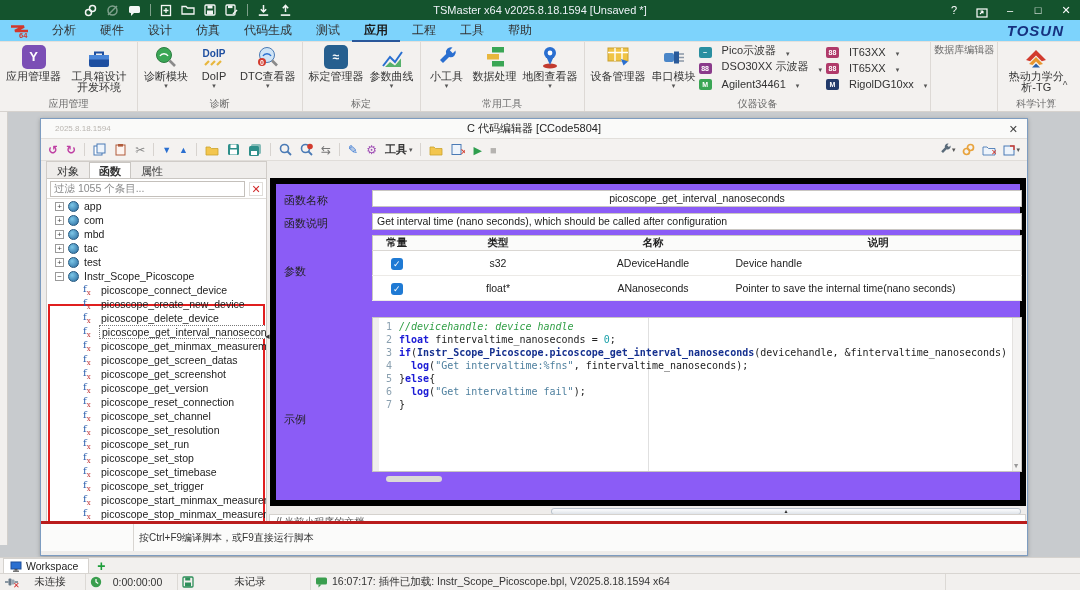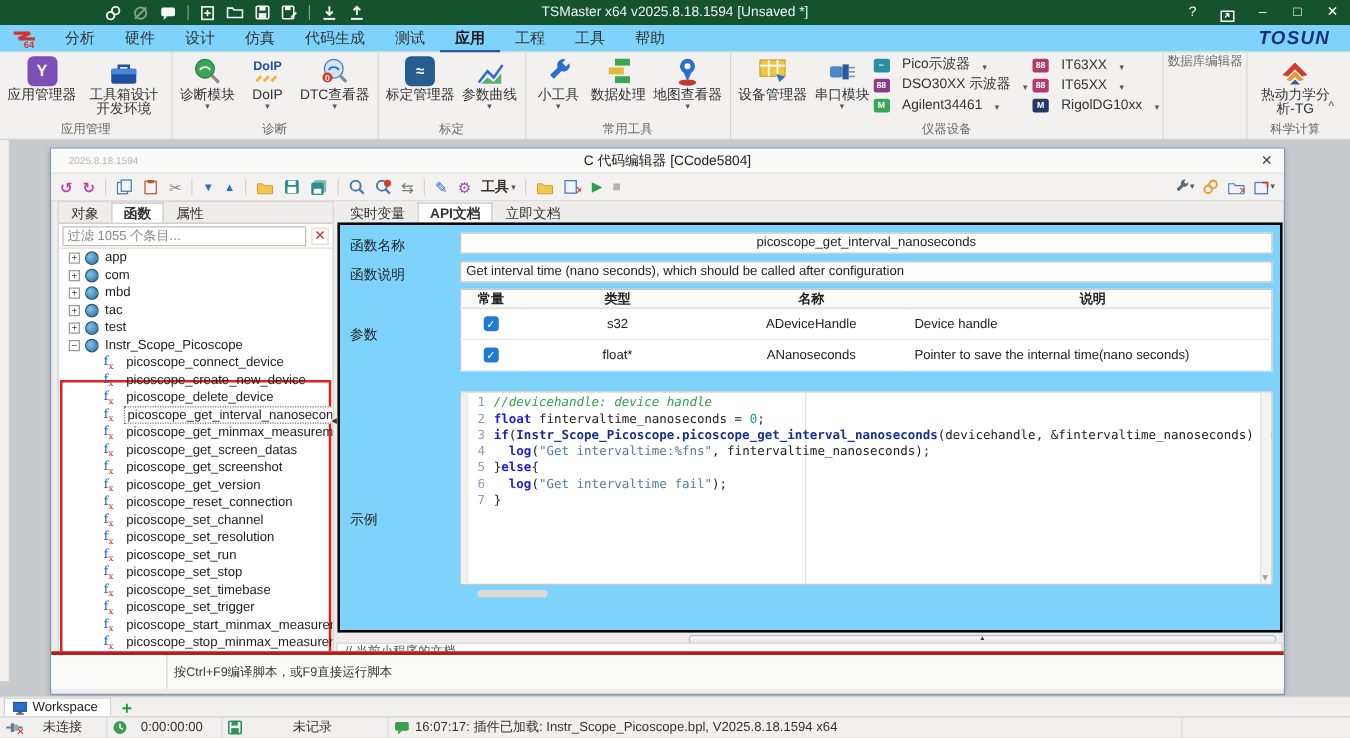--- a/index.html
+++ b/index.html
@@ -69,21 +69,21 @@
   .tree-row.sel .lbl{border:1px dotted #777;background:#fff}
   .tree-row .lbl{padding:0 2px;line-height:12px}
   .globe{width:11px;height:11px;border-radius:50%;background:radial-gradient(circle at 35% 35%,#7cc7e8,#2a6a9e);margin:0 3px 0 4px;flex:0 0 11px;border:1px solid #24587f}
   .fx{font-family:"DejaVu Serif",serif;color:#2b5fae;font-size:10px;margin-right:4px;flex:0 0 12px}
   .fx sub{color:#c03030;font-size:7px}
   .red-rect{position:absolute;left:1px;top:105px;width:217px;height:269px;border:2px solid #e01f1f;pointer-events:none}
   .pane-collapse{position:absolute;left:224px;top:212px;color:#333;font-size:9px}
 
   
   .right-pane{position:absolute;left:229px;top:42px;width:756px;height:345px}
-  .rp-content{position:absolute;left:0;top:17px;width:756px;height:328px;background:#7dd3fc;border:2px solid #000000}
+  .rp-content{position:absolute;left:0;top:17px;width:756px;height:328px;background:#8b5cf6;border:6px solid #000000}
   .flabel{position:absolute;left:8px;font-size:11px;color:#222}
   .finput{position:absolute;left:96px;width:650px;height:17px;background:#fff;border:1px solid #c9c6c2;font-size:10.5px;line-height:15px;padding:0 4px;white-space:nowrap;overflow:hidden}
   .ptable{position:absolute;left:96px;top:51px;width:650px;height:66px;background:#fff;border:1px solid #c9c6c2;border-collapse:collapse;table-layout:fixed;font-size:10.5px}
   .ptable th{font-weight:bold;border-bottom:1px solid #dad7d3;height:15px;background:#fbfbfa;font-size:10.5px}
   .ptable td{height:15px;border-bottom:1px solid #eceae7;text-align:center;overflow:hidden;white-space:nowrap}
   .ptable td.desc,.ptable th.desc{text-align:left;padding-left:5px}
   .ptable col.c1{width:48px}.ptable col.c2{width:155px}.ptable col.c3{width:155px}
   .cbx{display:inline-block;width:12px;height:12px;background:#1f7ad4;border-radius:3px;color:#fff;font-size:9px;line-height:12px;text-align:center;vertical-align:middle}
   .code-box{position:absolute;left:96px;top:133px;width:650px;height:155px;background:#fff;border:1px solid #c9c6c2;font-family:"DejaVu Sans Mono","Liberation Mono",monospace;font-size:10px;overflow:hidden}
   .code-gutterbg{position:absolute;left:0;top:0;width:6px;height:100%;background:#efefee}
@@ -654,25 +654,20 @@
           </div>
           <div class="tree-row child">
             <span class="fx">f<sub>x</sub></span>
             <span class="lbl">picoscope_switch_device</span>
           </div>
         </div>
     </div>
     <span class="pane-collapse">◂</span>
 
     <div class="right-pane">
-      <div class="tabs" style="background:transparent;border-bottom:none">
-        <span class="tab">实时变量</span>
-        <span class="tab active">API文档</span>
-        <span class="tab">立即文档</span>
-      </div>
       <div class="rp-content">
         <span class="flabel" style="top:9px">函数名称</span>
         <span class="finput" style="top:6px;text-align:center">picoscope_get_interval_nanoseconds</span>
         <span class="flabel" style="top:32px">函数说明</span>
         <span class="finput" style="top:29px">Get interval time (nano seconds), which should be called after configuration</span>
         <span class="flabel" style="top:80px">参数</span>
         <table class="ptable">
           <colgroup>
               <col class="c1">
               <col class="c2">

